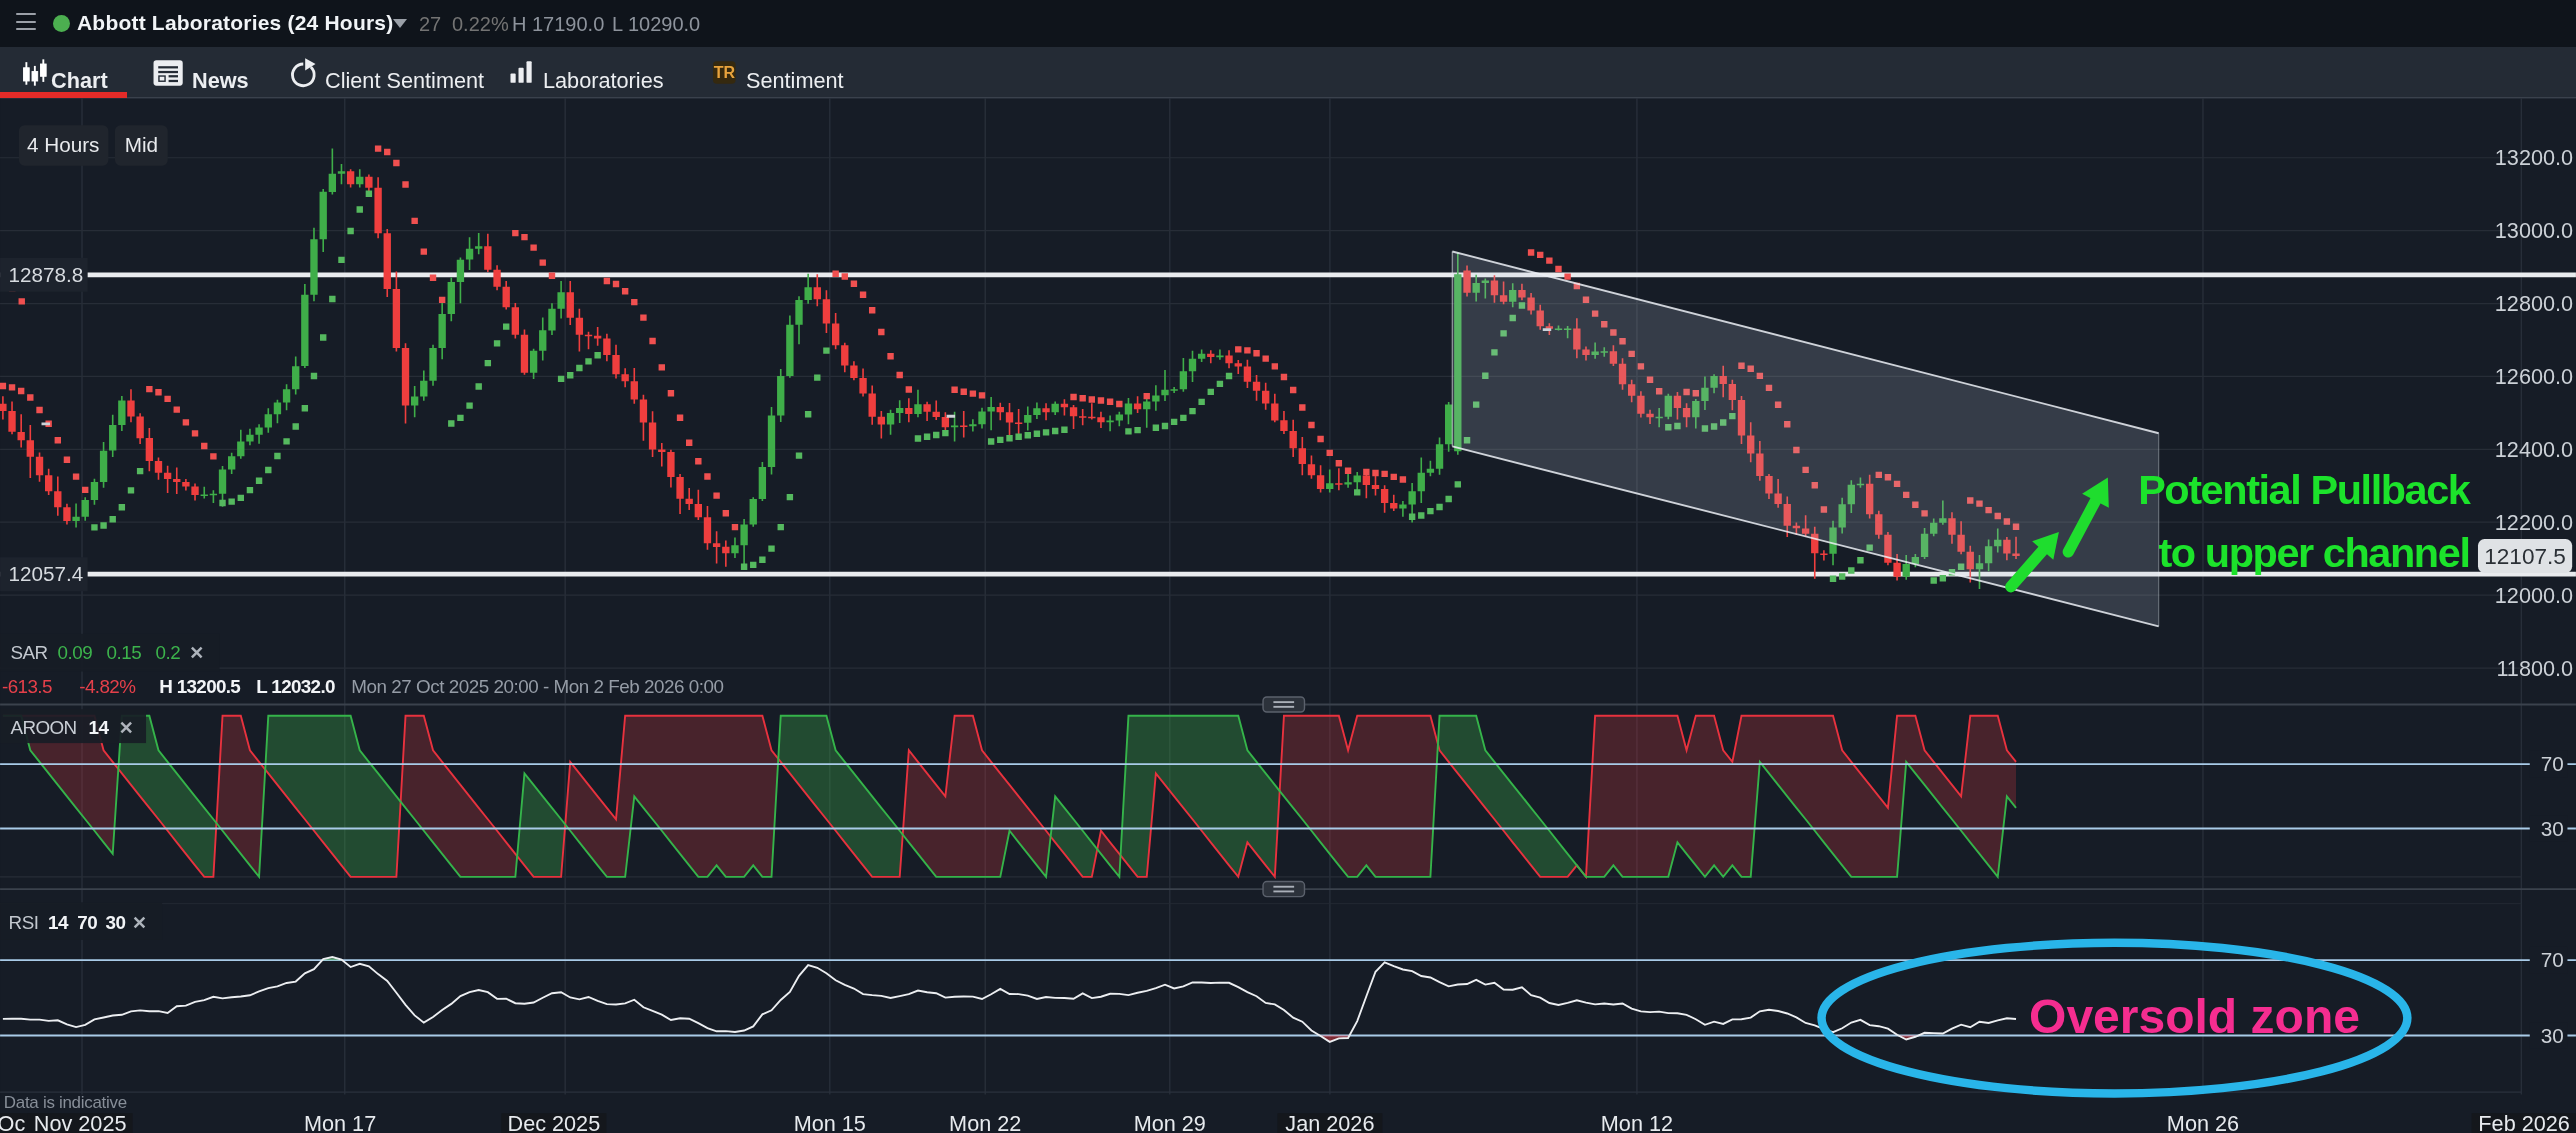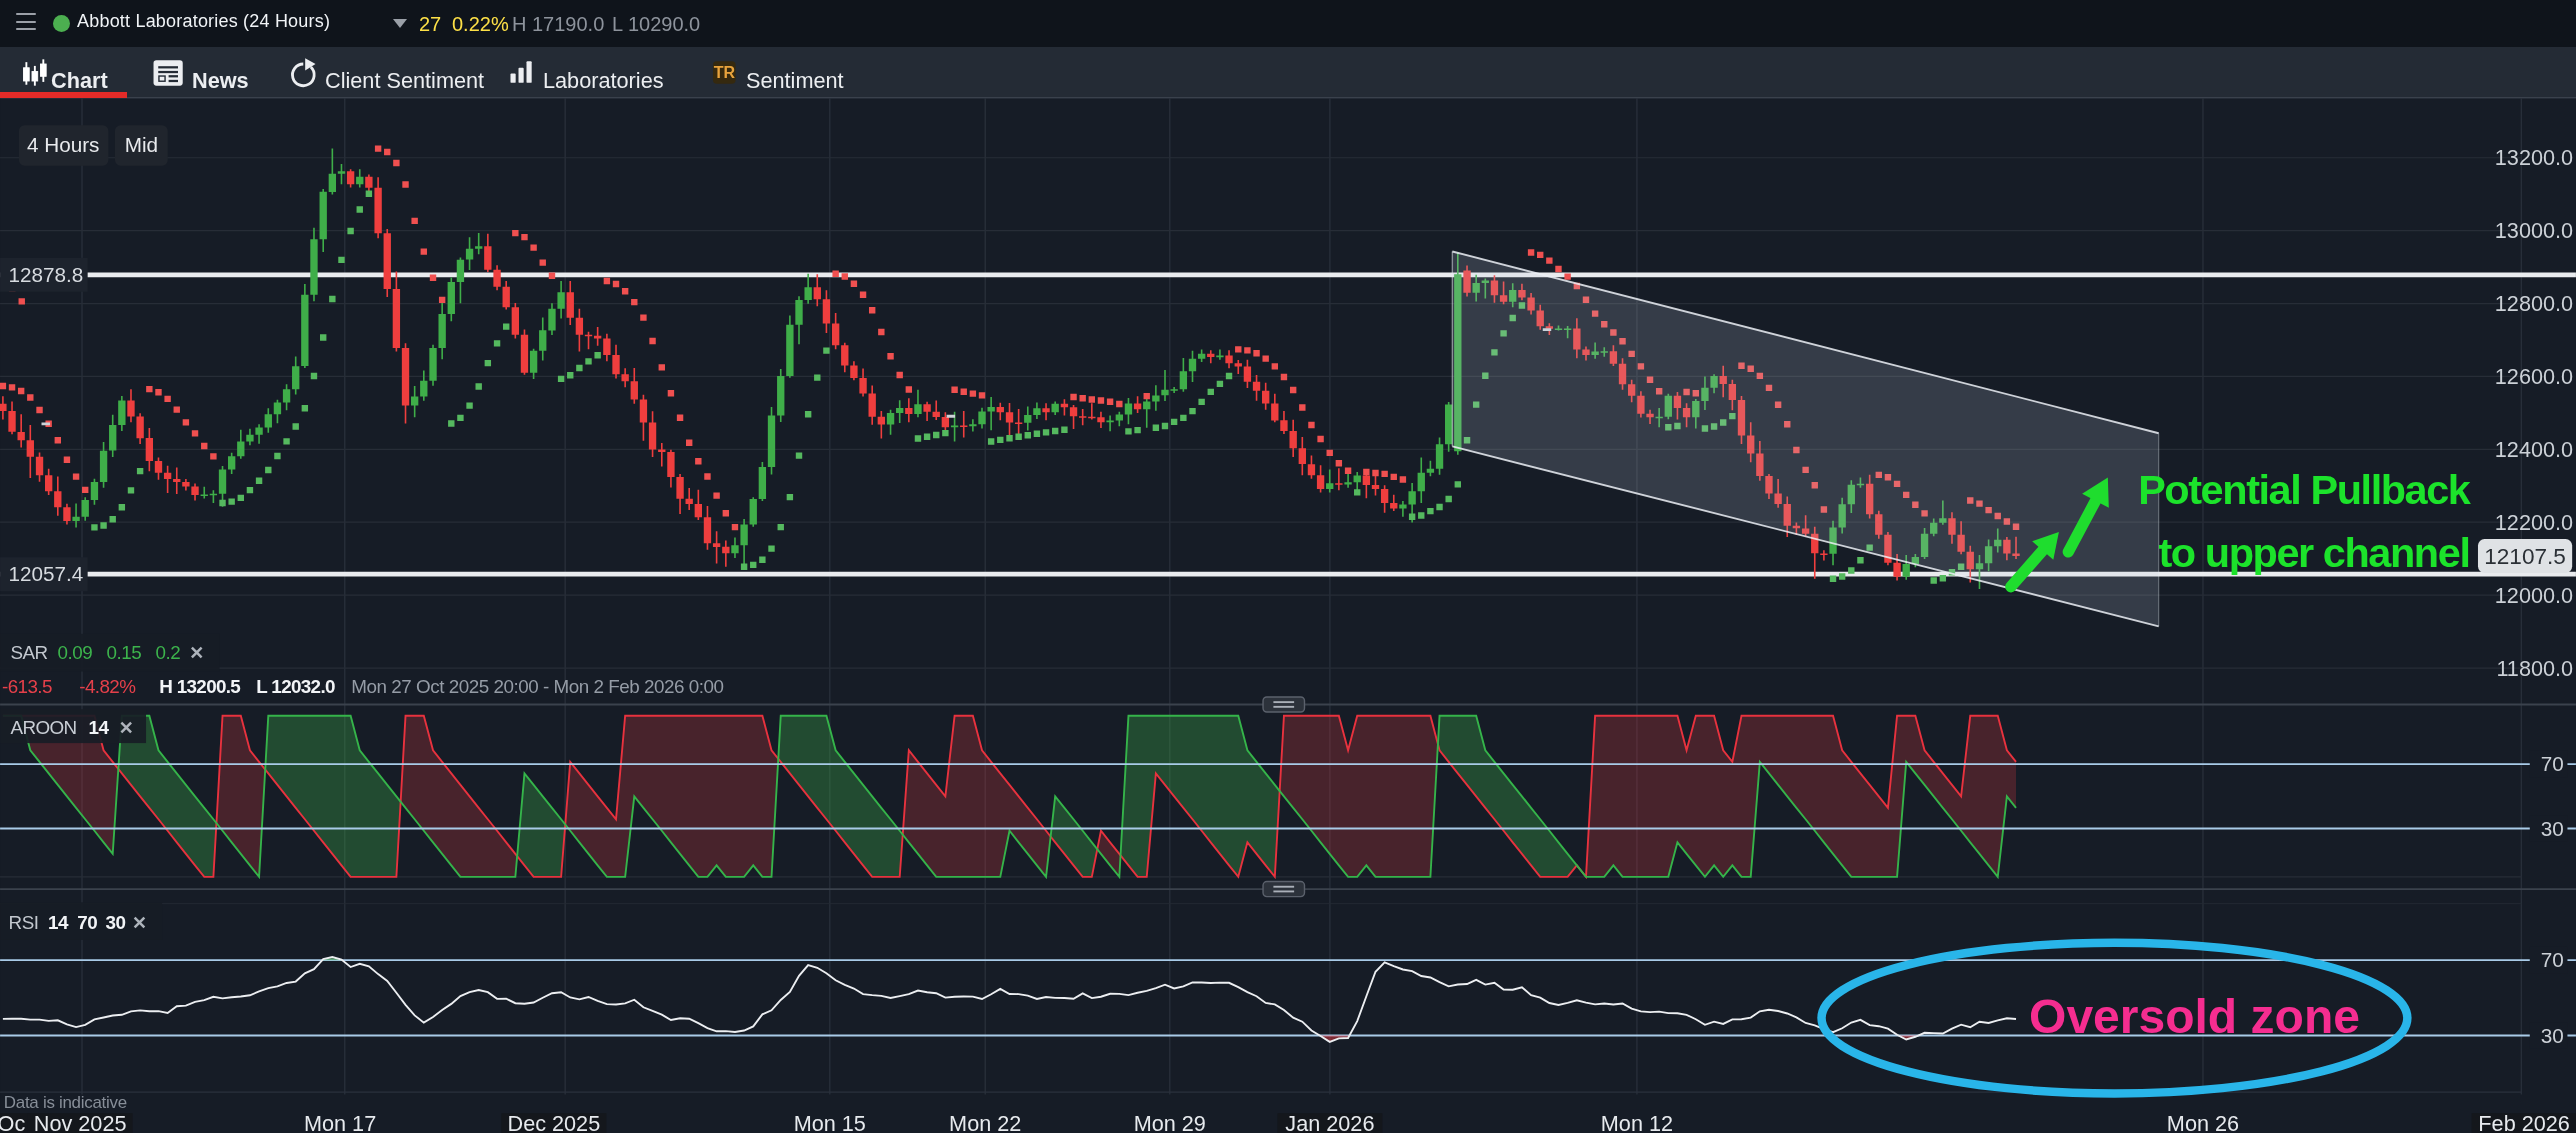--- a/index.html
+++ b/index.html
@@ -1,22 +1,22 @@
 <!DOCTYPE html>
 <html style="font-size:15px"><head><meta charset="utf-8"><style>
 *{margin:0;padding:0;box-sizing:border-box}
 body{width:2576px;height:1133px;overflow:hidden;background:#161c26;font-family:"Liberation Sans",sans-serif;position:relative}
 #chart{position:absolute;left:0;top:0}
 .hdr{position:absolute;left:0;top:0;width:2576px;height:47px;background:#0f141b;z-index:5}
 .tabs{position:absolute;left:0;top:47px;width:2576px;height:51px;background:#242b35;border-bottom:1.4px solid #3a414c;z-index:5}
 .hline{position:absolute;background:#9ba0a8;width:20px;height:2.4px;left:16px;border-radius:0.9px}
 .dot{position:absolute;left:53px;top:15px;width:17px;height:17px;border-radius:50%;background:#4caf50}
-.title{position:absolute;left:77px;top:11.3px;font-size:18px;font-weight:normal;color:#f1f4f7;letter-spacing:0.2px}
+.title{position:absolute;left:77px;top:11.3px;font-size:21px;font-weight:bold;color:#f1f4f7;letter-spacing:0.2px}
 .caret{position:absolute;left:393px;top:19px;width:0;height:0;border-left:7.5px solid transparent;border-right:7.5px solid transparent;border-top:9.4px solid #9aa0a8}
-.blue{position:absolute;top:13px;font-size:20px;color:#fde047}
+.blue{position:absolute;top:13px;font-size:20px;color:#737373}
 .gray{position:absolute;top:13px;font-size:20px;color:#8d939c}
 .tab{position:absolute;top:0;height:68px;display:flex;align-items:center;color:#eceef1;font-size:21.7px;font-weight:600}
 .redbar{position:absolute;left:0;top:45px;width:127px;height:5.7px;background:#e42b28}
 </style></head><body>
 <svg id="chart" width="2576" height="1133" viewBox="0 0 2735 1203" font-family="Liberation Sans, sans-serif">
 <rect x="0" y="0" width="2735" height="1203" fill="#161c26"></rect>
 <rect x="0" y="0" width="2735" height="50" fill="#0f141b"></rect>
 <rect x="0" y="50" width="2735" height="54" fill="#242b35"></rect>
 <rect x="0" y="103" width="2735" height="1.5" fill="#3a414c"></rect>
 <line x1="87" y1="104" x2="87" y2="1162" stroke="#2a313c" stroke-width="1.3"></line>

